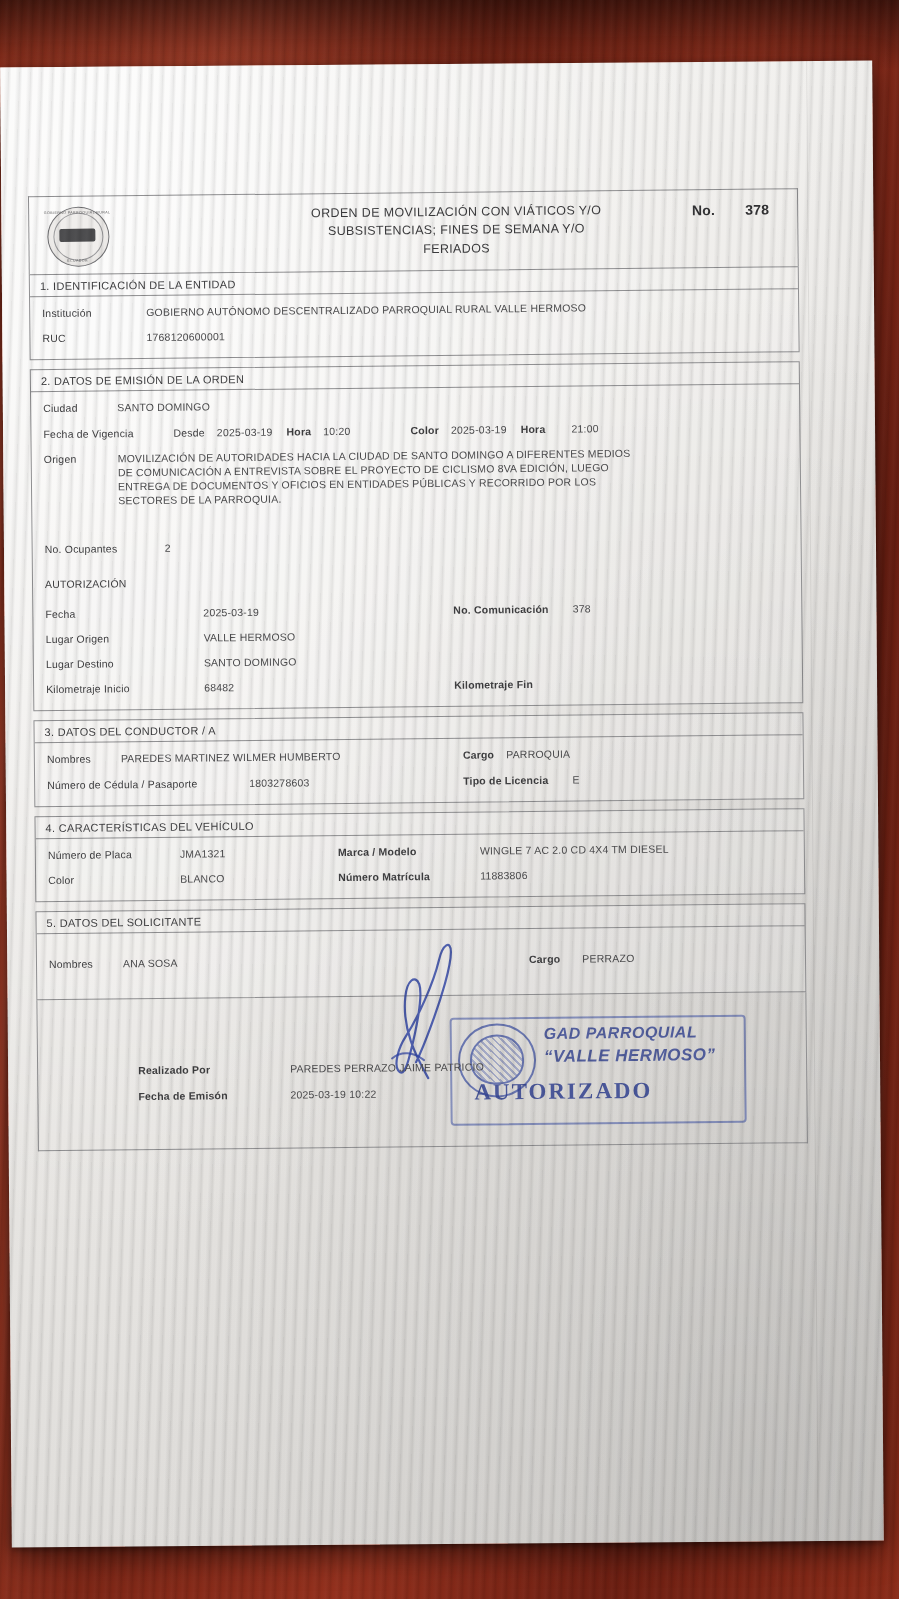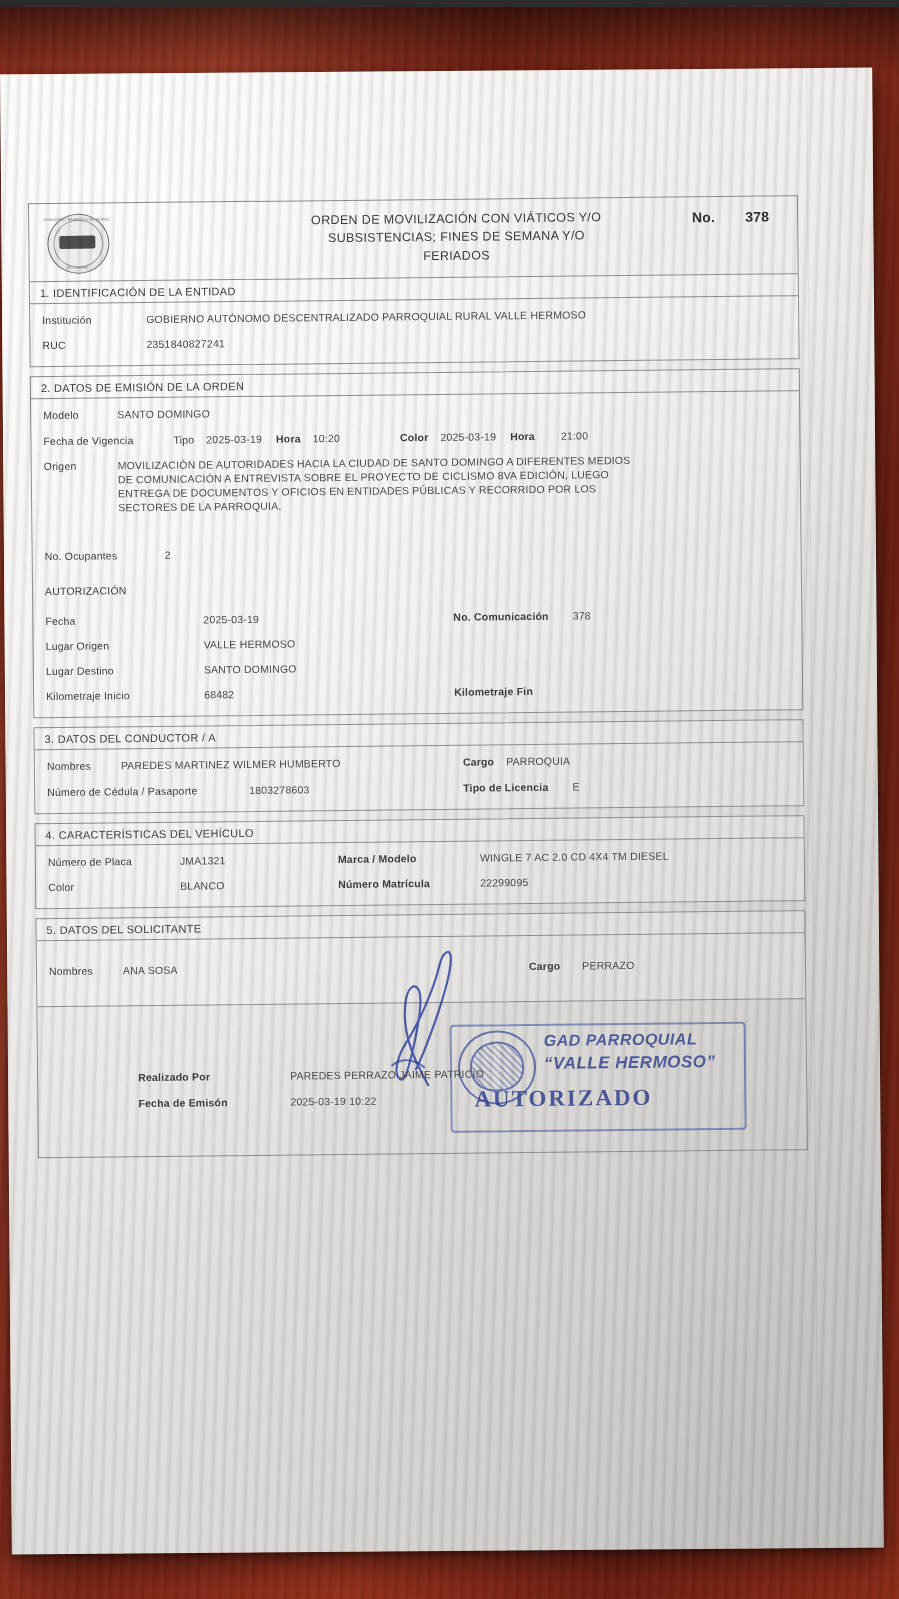--- a/index.html
+++ b/index.html
@@ -14,21 +14,20 @@
     font-family: "Liberation Sans", sans-serif;
   }
 
   
   .scene {
     position: absolute;
     inset: 0;
     background:
       linear-gradient(105deg, #8d2f1c 0%, #a8402a 18%, #7c2616 38%, #93301d 58%, #6d1f12 78%, #8a2b18 100%);
     overflow: hidden;
-    margin-top: 7px;
   }
   .scene::after {
     content: "";
     position: absolute;
     inset: 0;
     background:
       repeating-linear-gradient(92deg, rgba(0,0,0,0.16) 0px, rgba(0,0,0,0.0) 3px, rgba(255,255,255,0.04) 7px, rgba(0,0,0,0.12) 11px);
     opacity: .55;
     pointer-events: none;
   }
@@ -293,36 +292,36 @@
 
       <div class="box">
         <div class="section-title">1. IDENTIFICACIÓN DE LA ENTIDAD</div>
         <div class="rows">
           <div class="row">
             <span class="lbl" style="width:92px">Institución</span>
             <span class="val">GOBIERNO AUTÓNOMO DESCENTRALIZADO PARROQUIAL RURAL VALLE HERMOSO</span>
           </div>
           <div class="row">
             <span class="lbl" style="width:92px">RUC</span>
-            <span class="val">2351840827241</span>
+            <span class="val">1768120600001</span>
           </div>
         </div>
       </div>
 
       <div class="box">
         <div class="section-title">2. DATOS DE EMISIÓN DE LA ORDEN</div>
         <div class="rows">
           <div class="row">
-            <span class="lbl" style="width:62px">Modelo</span>
+            <span class="lbl" style="width:62px">Ciudad</span>
             <span class="val">SANTO DOMINGO</span>
           </div>
 
           <div class="row">
             <span class="lbl" style="width:118px">Fecha de Vigencia</span>
-            <span class="lbl">Tipo</span>
+            <span class="lbl">Desde</span>
             <span class="val" style="padding-right:14px">2025-03-19</span>
             <span class="lbl b">Hora</span>
             <span class="val" style="padding-right:60px">10:20</span>
             <span class="lbl b">Color</span>
             <span class="val" style="padding-right:14px">2025-03-19</span>
             <span class="lbl b">Hora</span>
             <span class="val" style="padding-left:14px">21:00</span>
           </div>
 
           <div class="row" style="margin-bottom:34px">
@@ -391,21 +390,21 @@
           <div class="row">
             <span class="lbl" style="width:120px">Número de Placa</span>
             <span class="val" style="width:158px">JMA1321</span>
             <span class="lbl b" style="width:130px">Marca / Modelo</span>
             <span class="val">WINGLE 7 AC 2.0 CD 4X4 TM DIESEL</span>
           </div>
           <div class="row">
             <span class="lbl" style="width:120px">Color</span>
             <span class="val" style="width:158px">BLANCO</span>
             <span class="lbl b" style="width:130px">Número Matrícula</span>
-            <span class="val">22299095</span>
+            <span class="val">11883806</span>
           </div>
         </div>
       </div>
 
       <div class="box" style="margin-bottom:0">
         <div class="section-title">5. DATOS DEL SOLICITANTE</div>
         <div class="rows" style="padding-bottom:26px">
           <div class="row" style="margin-top:14px">
             <span class="lbl" style="width:62px">Nombres</span>
             <span class="val" style="width:406px">ANA SOSA</span>

